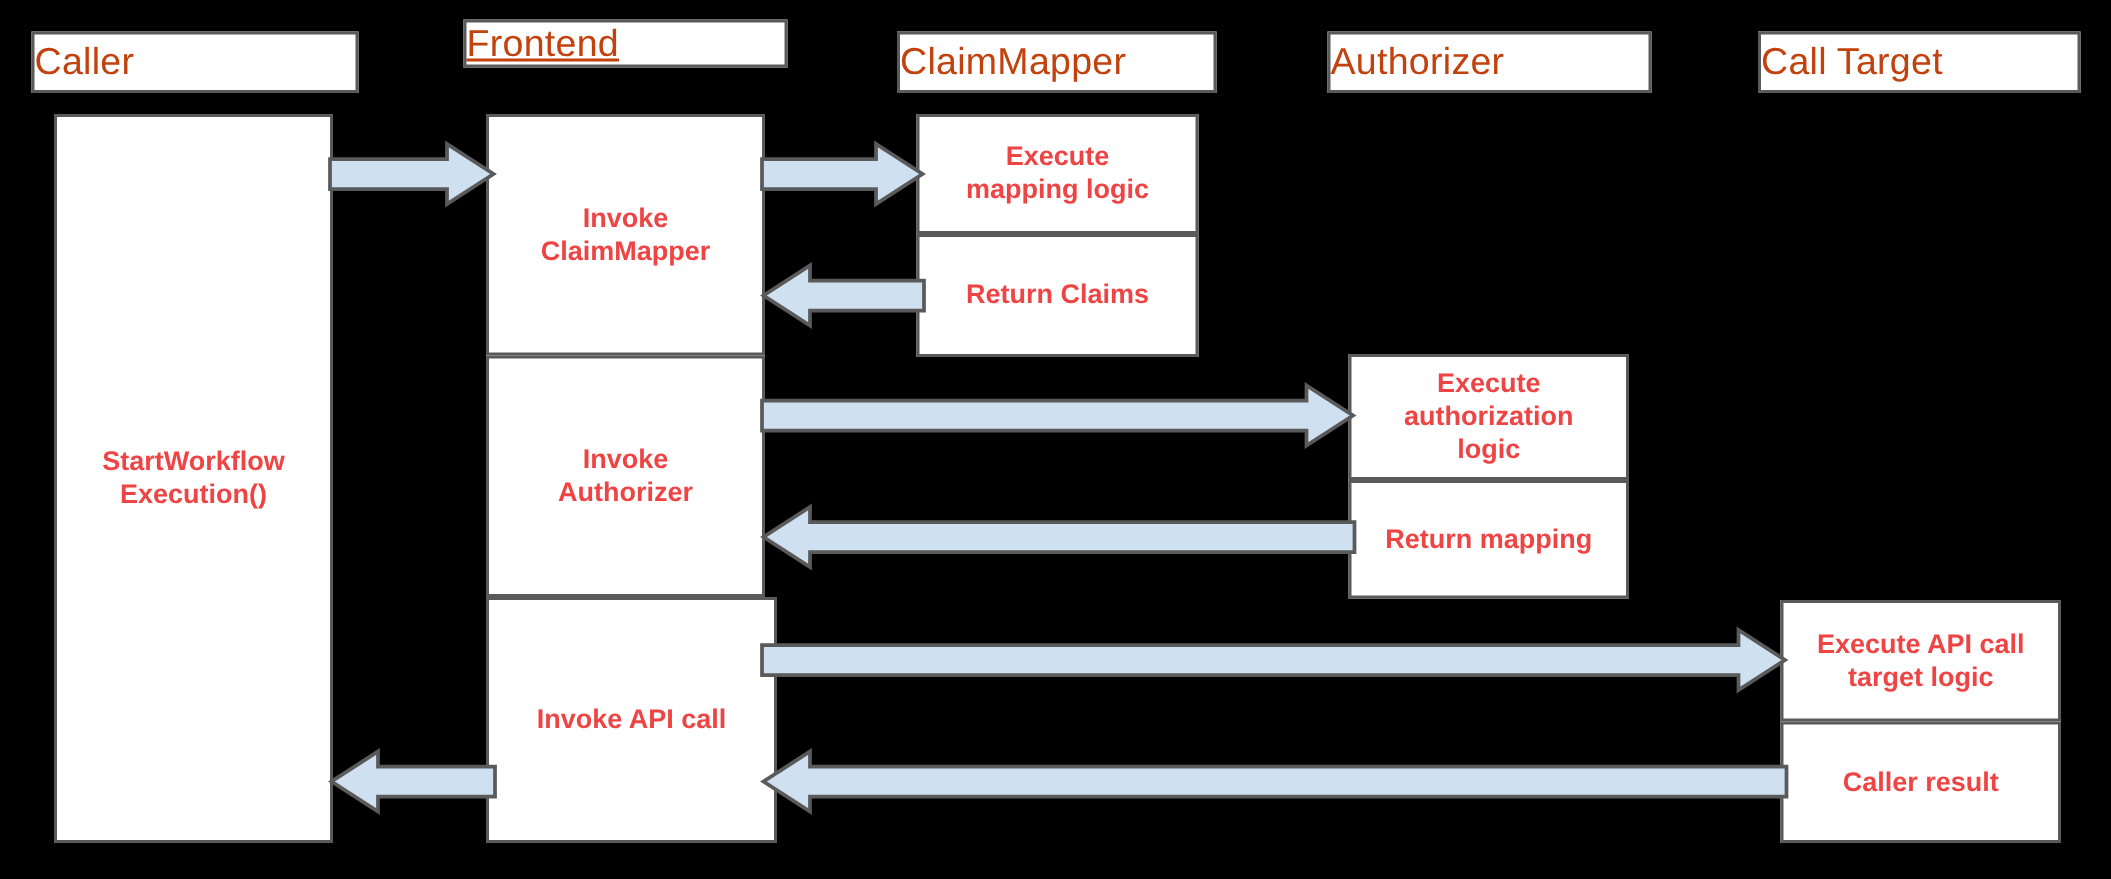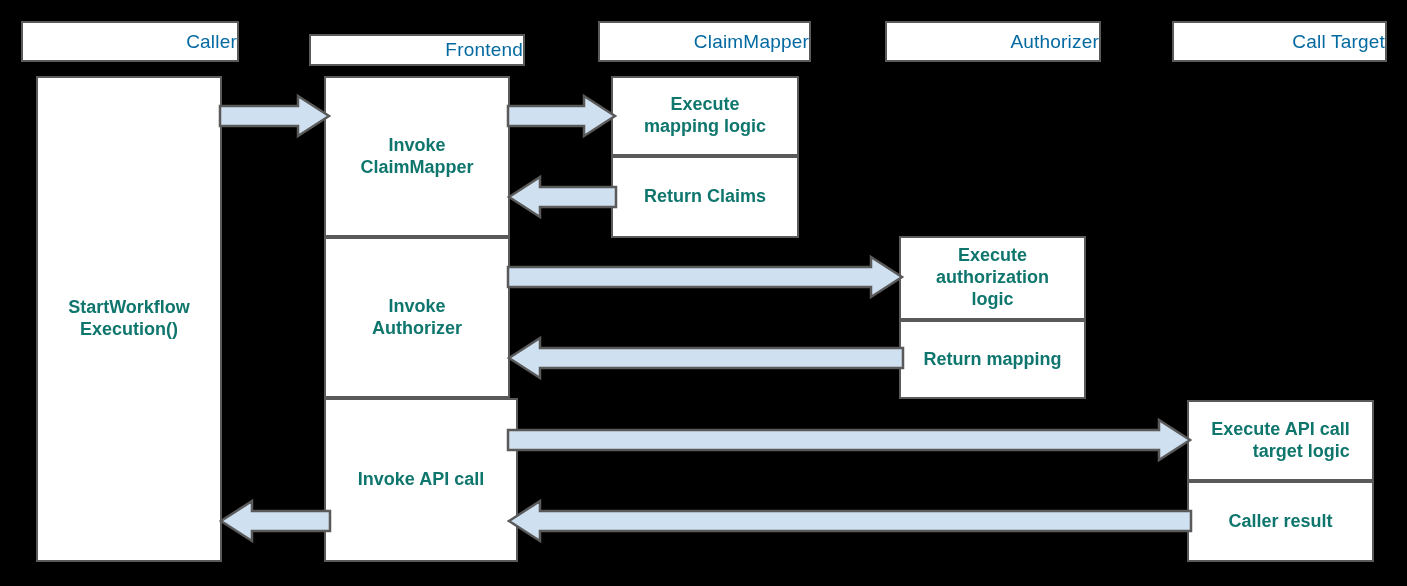--- a/index.html
+++ b/index.html
@@ -15,36 +15,36 @@
     overflow: hidden;
     font-family: "Liberation Sans", sans-serif;
   }
   .lane-header {
     position: absolute;
     background: #ffffff;
     border: 2px solid #5a5a5a;
     box-sizing: border-box;
     display: flex;
     align-items: center;
-    justify-content: flex-end;
-    color: #0369a1;
-    font-size: 19px;
+    justify-content: flex-start;
+    color: #c2410c;
+    font-size: 25px;
     font-weight: 400;
     letter-spacing: 0.2px;
   }
   .act-box {
     position: absolute;
     background: #ffffff;
     border: 2px solid #5a5a5a;
     box-sizing: border-box;
     display: flex;
     align-items: center;
     justify-content: center;
     text-align: center;
-    color: #0f766e;
+    color: #ef4444;
     font-size: 18px;
     font-weight: 700;
     line-height: 1.22;
     padding: 4px 8px;
   }
   .arrow {
     position: absolute;
   }
   .arrow svg {
     display: block;
@@ -55,21 +55,21 @@
 </style>
 </head>
 <body>
 
 <div id="canvas">
 
   <div class="lane-header" style="left:21px; top:21px; width:218px; height:41px;">
     <span>Caller</span>
   </div>
 
-  <div class="lane-header" style="left:309px; top:34px; width:216px; height:32px;">
+  <div class="lane-header" style="left:309px; top:13px; width:216px; height:32px;text-decoration:underline;">
     <span>Frontend</span>
   </div>
 
   <div class="lane-header" style="left:598px; top:21px; width:213px; height:41px;">
     <span>ClaimMapper</span>
   </div>
 
   <div class="lane-header" style="left:885px; top:21px; width:216px; height:41px;">
     <span>Authorizer</span>
   </div>
@@ -109,21 +109,21 @@
   <div class="act-box" style="left:899px; top:236px; width:187px; height:84px;">
     <span style="white-space:pre-line;">Execute
 authorization
 logic</span>
   </div>
 
   <div class="act-box" style="left:899px; top:320px; width:187px; height:79px;">
     <span style="white-space:pre-line;">Return mapping</span>
   </div>
 
-  <div class="act-box" style="left:1187px; top:400px; width:187px; height:81px;text-align:right;">
+  <div class="act-box" style="left:1187px; top:400px; width:187px; height:81px;">
     <span style="white-space:pre-line;">Execute API call
 target logic</span>
   </div>
 
   <div class="act-box" style="left:1187px; top:481px; width:187px; height:81px;">
     <span style="white-space:pre-line;">Caller result</span>
   </div>
 
   <div class="arrow" style="left:220px; top:95px; width:110px; height:42px;">
     <svg viewBox="0 0 110 42" preserveAspectRatio="none">

